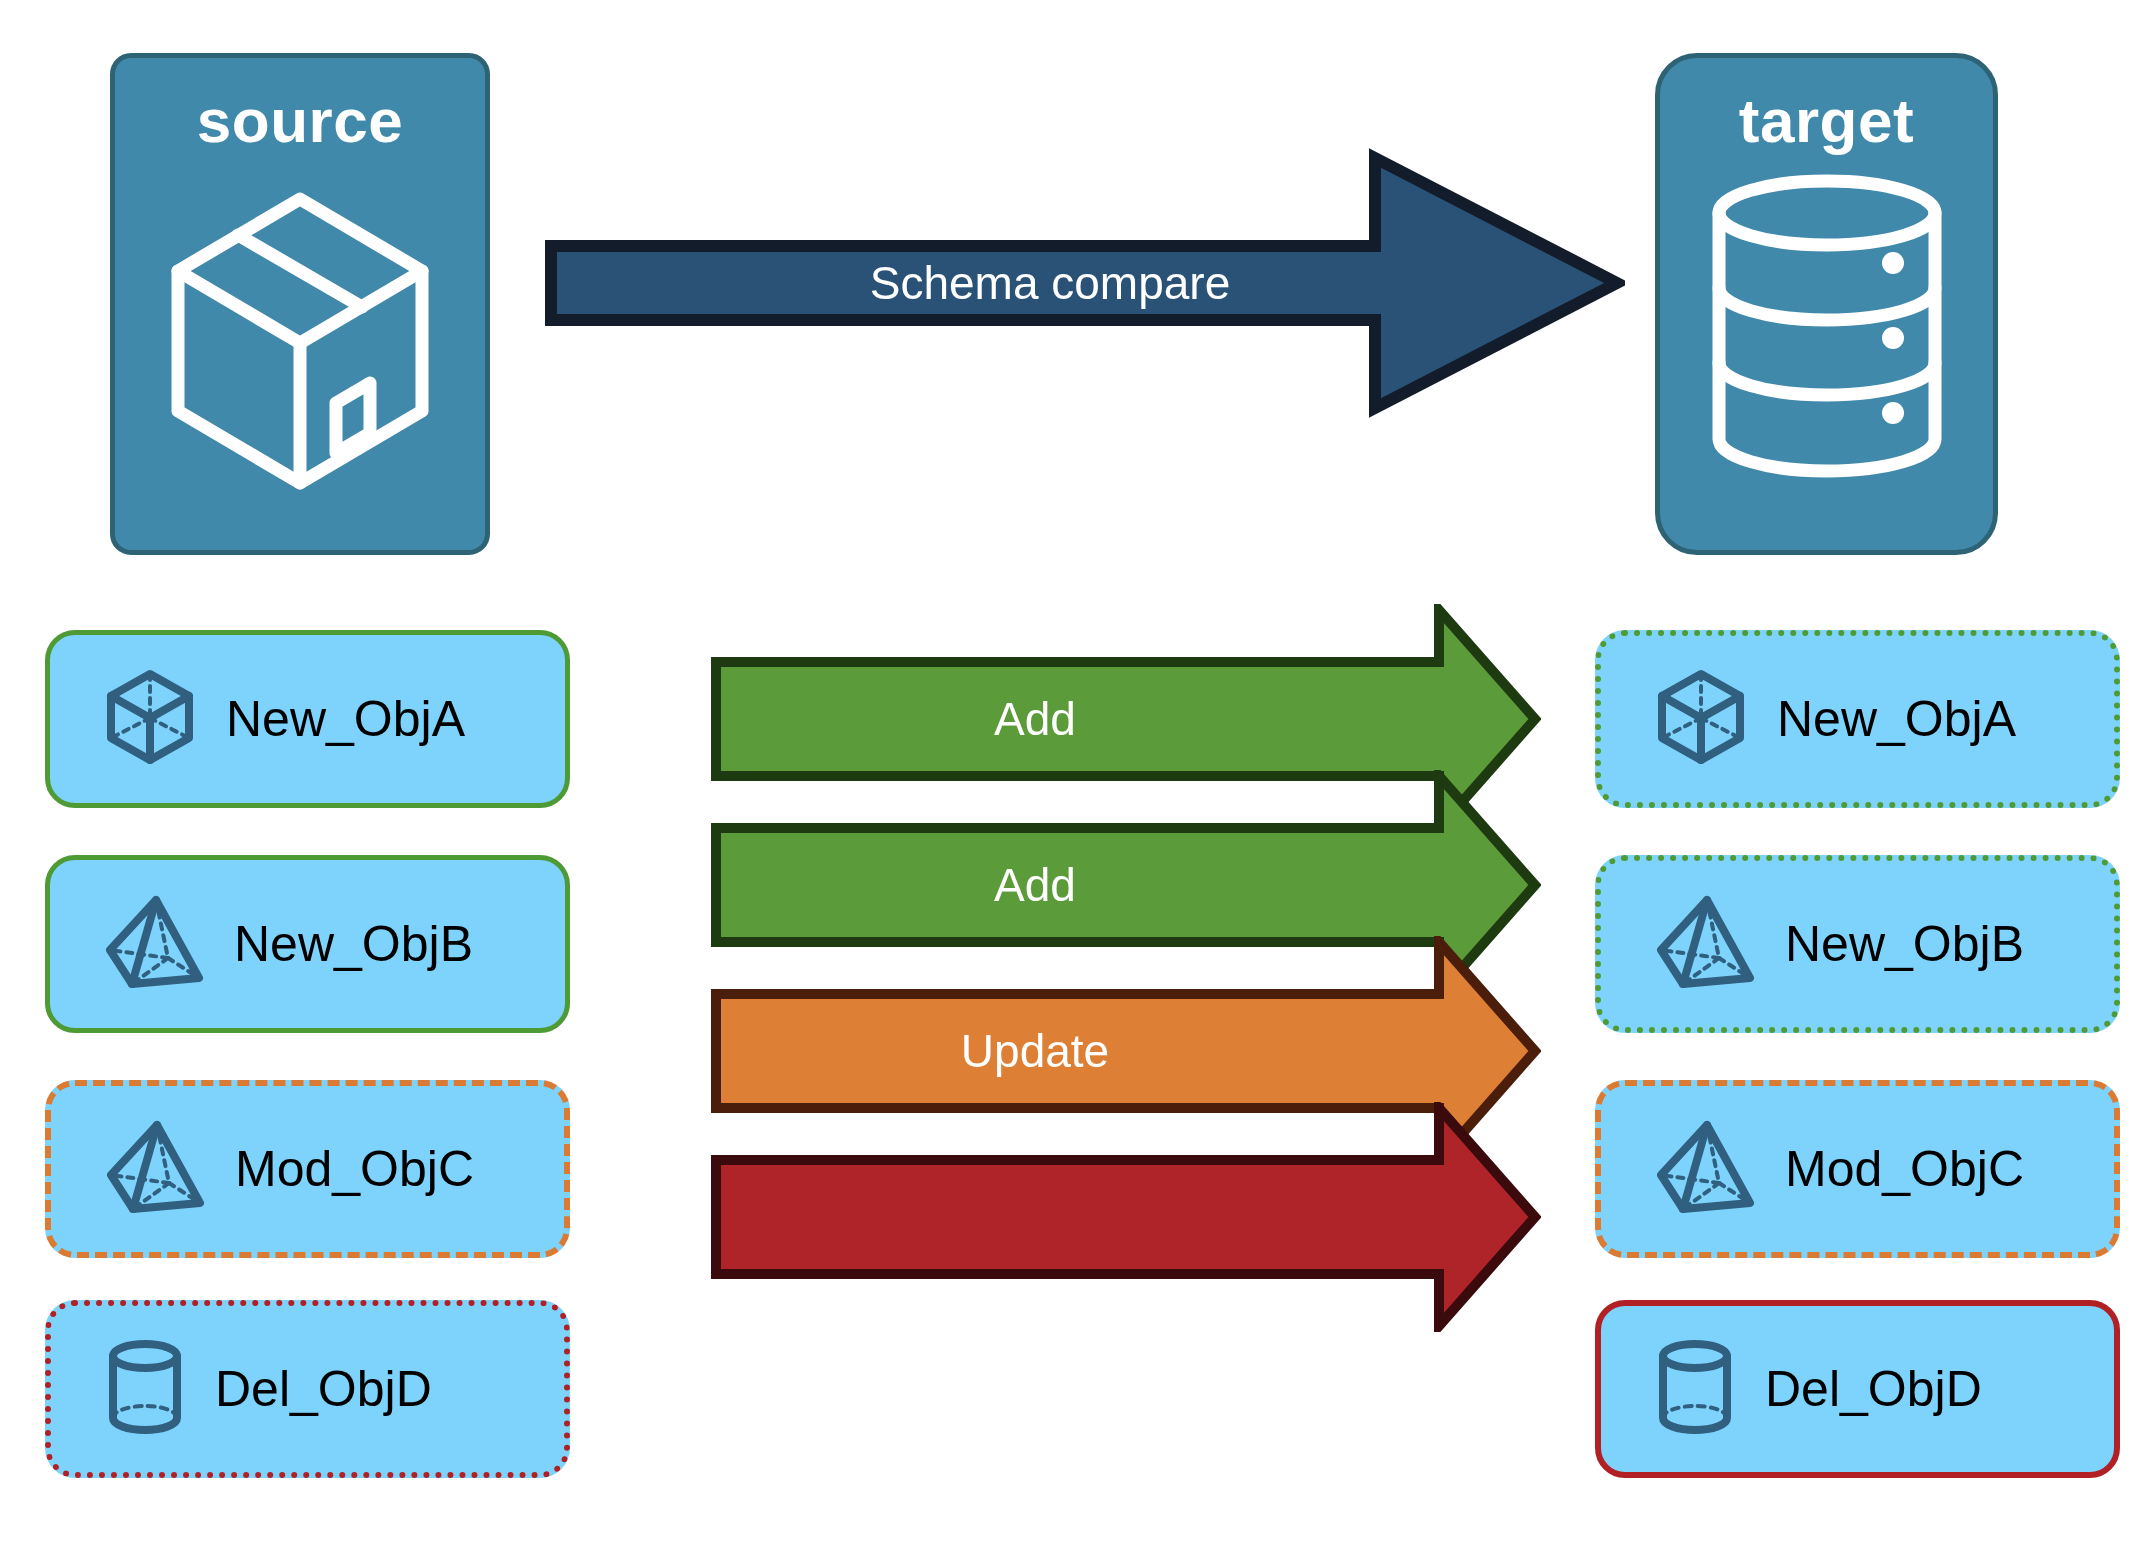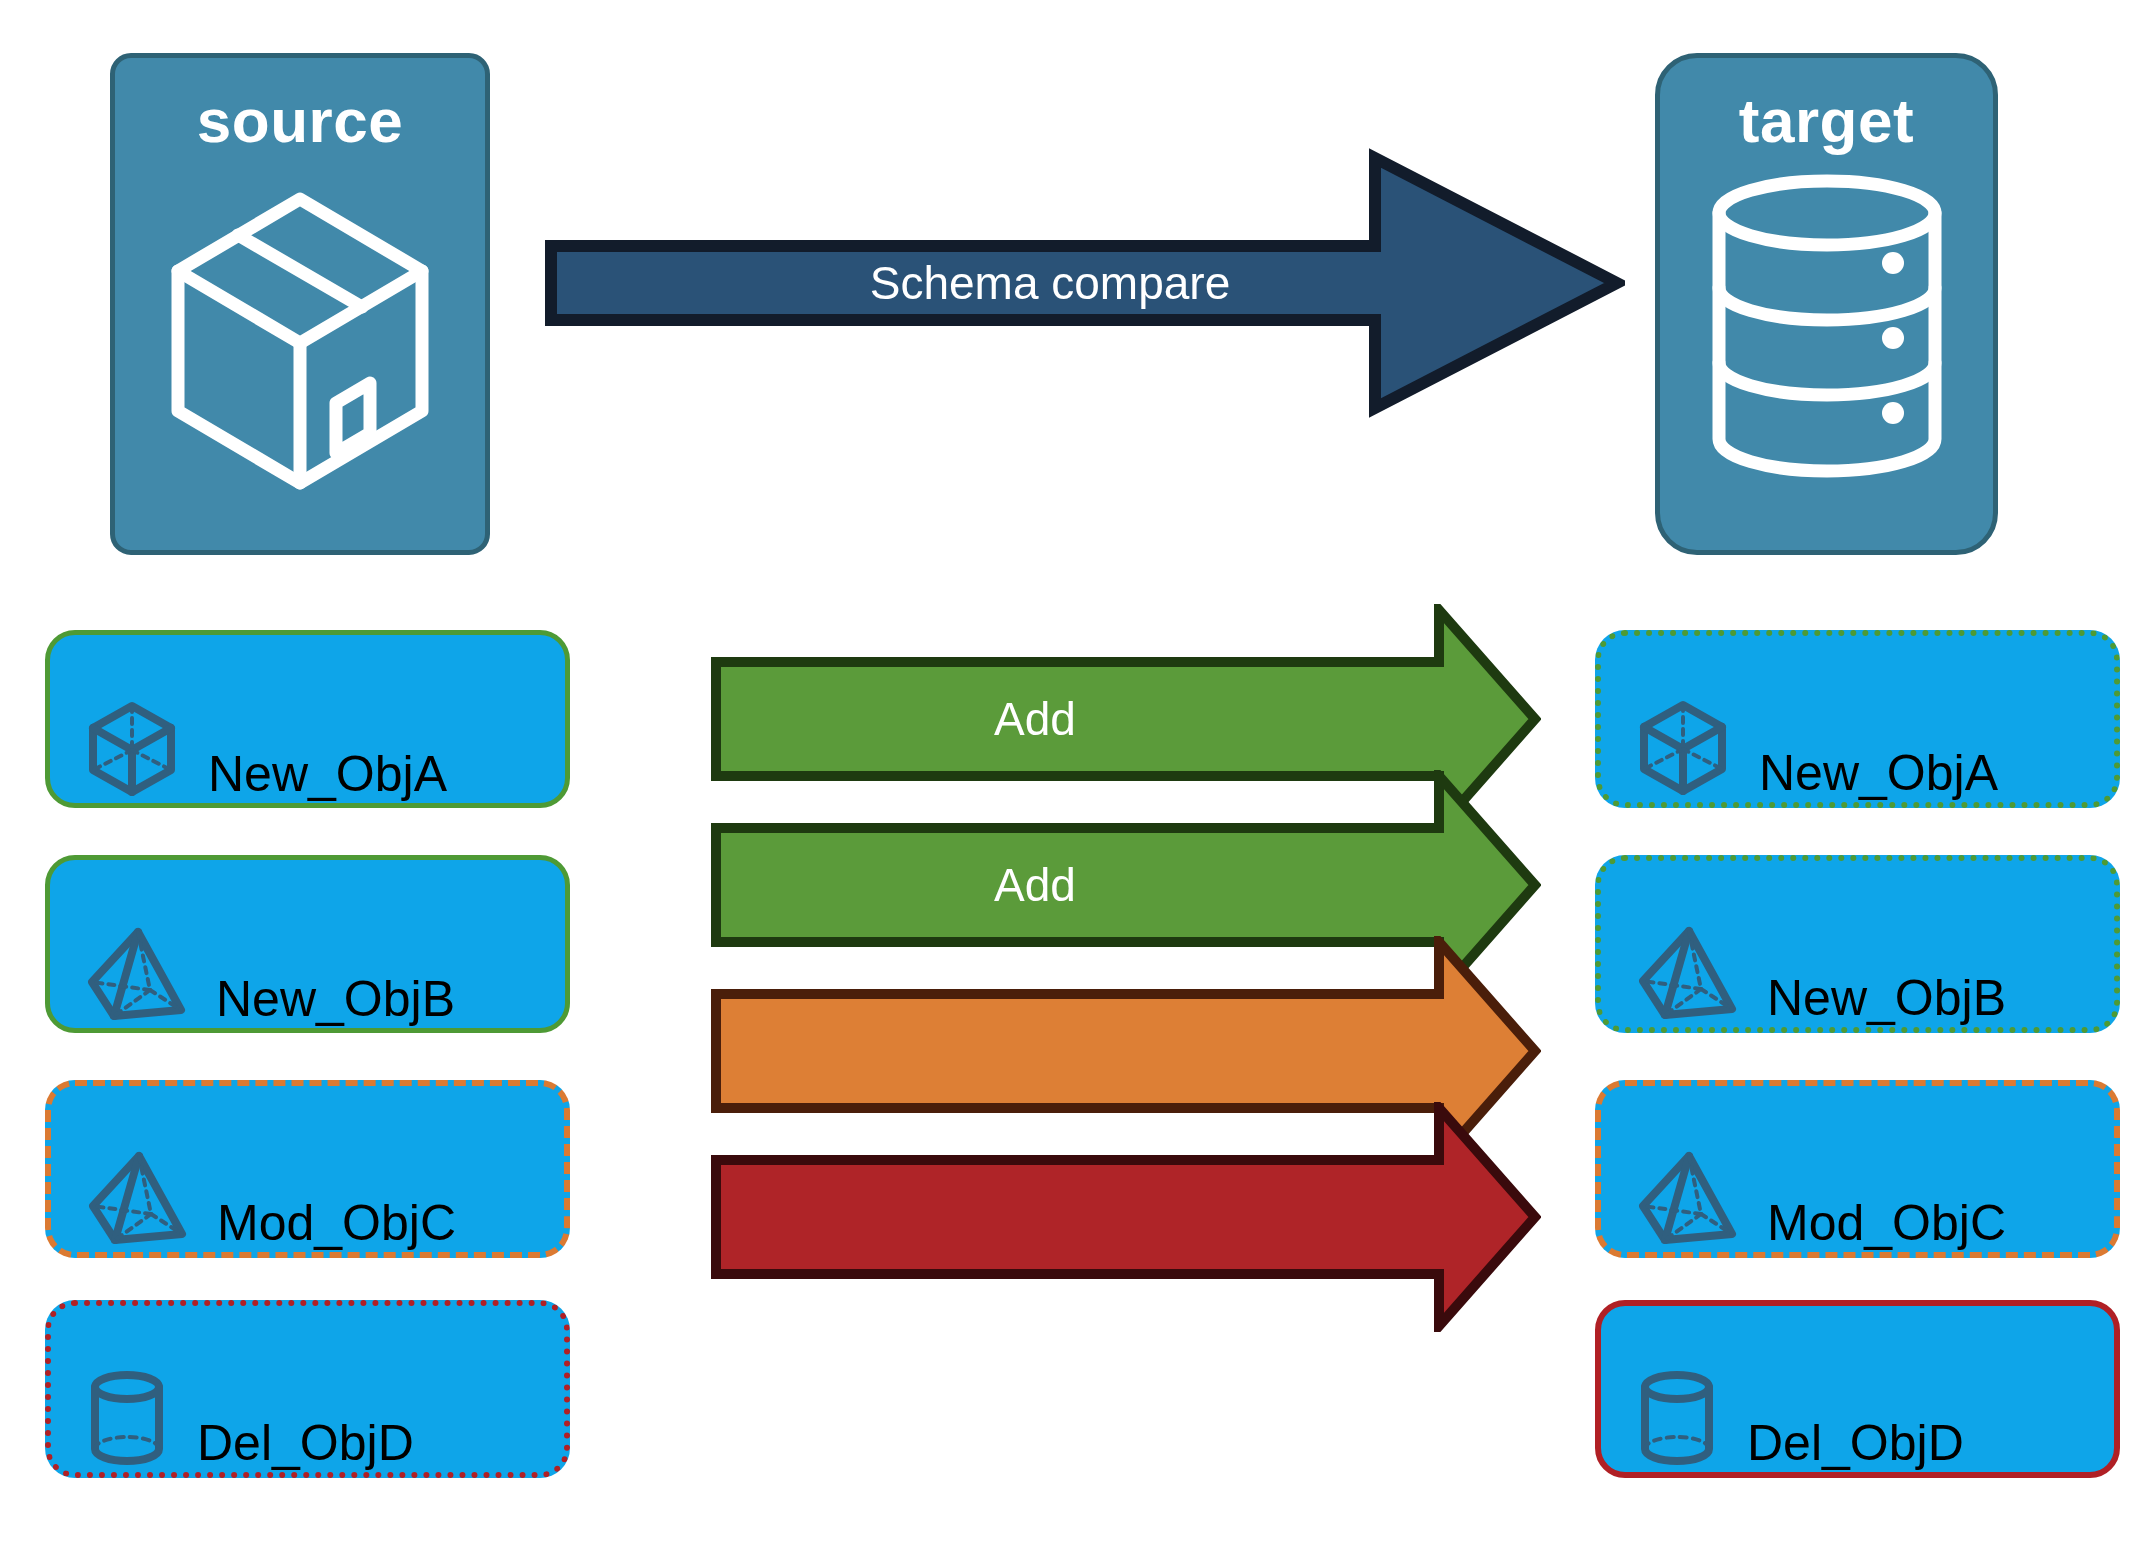--- a/index.html
+++ b/index.html
@@ -48,25 +48,25 @@
     left:0;top:0;width:1010px;height:270px;
     display:flex;align-items:center;justify-content:center;
     color:#ffffff;font-size:46px;
     pointer-events:none;
   }
 
   
   .obj-box{
     position:absolute;
     box-sizing:border-box;
-    background:#0ea5e9;
+    background:#7dd3fc;
     border-radius:30px;
     display:flex;
-    align-items:flex-end;
-    padding-left:36px;
+    align-items:center;
+    padding-left:54px;
   }
   .obj-box .obj-icon{flex:0 0 auto;display:block;}
   .obj-box .obj-label{
     margin-left:30px;
     font-size:50px;
     color:#000000;
     white-space:nowrap;
   }
 
   
@@ -232,20 +232,21 @@
         </g>
       </svg>
     </span>
     <span class="obj-label">Mod_ObjC</span>
   </div>
 
   <div class="action-arrow" style="left:675px;top:936px;width:830px;height:230px;">
     <svg width="830" height="230" viewBox="0 0 830 230">
       <polygon points="5,58 728,58 728,6 824,115 728,224 728,172 5,172" fill="#DD7F35" stroke="#4A1E0A" stroke-width="10" stroke-linejoin="miter"></polygon>
     </svg>
+    <div class="alabel">Update</div>
   </div>
 
   <div class="obj-box b-dashed-orange" style="left:1595px;top:1080px;width:525px;height:178px;">
     <span class="obj-icon">
       <svg width="100" height="100" viewBox="0 0 100 100">
         <g fill="none" stroke="#305F7F" stroke-width="8" stroke-linejoin="round" stroke-linecap="round">
           <path d="M52 8 L95 86 L28 92 L6 58 Z"></path>
           <path d="M52 8 L28 92"></path>
         </g>
         <g fill="none" stroke="#305F7F" stroke-width="4" stroke-dasharray="6 6" stroke-linecap="round">

